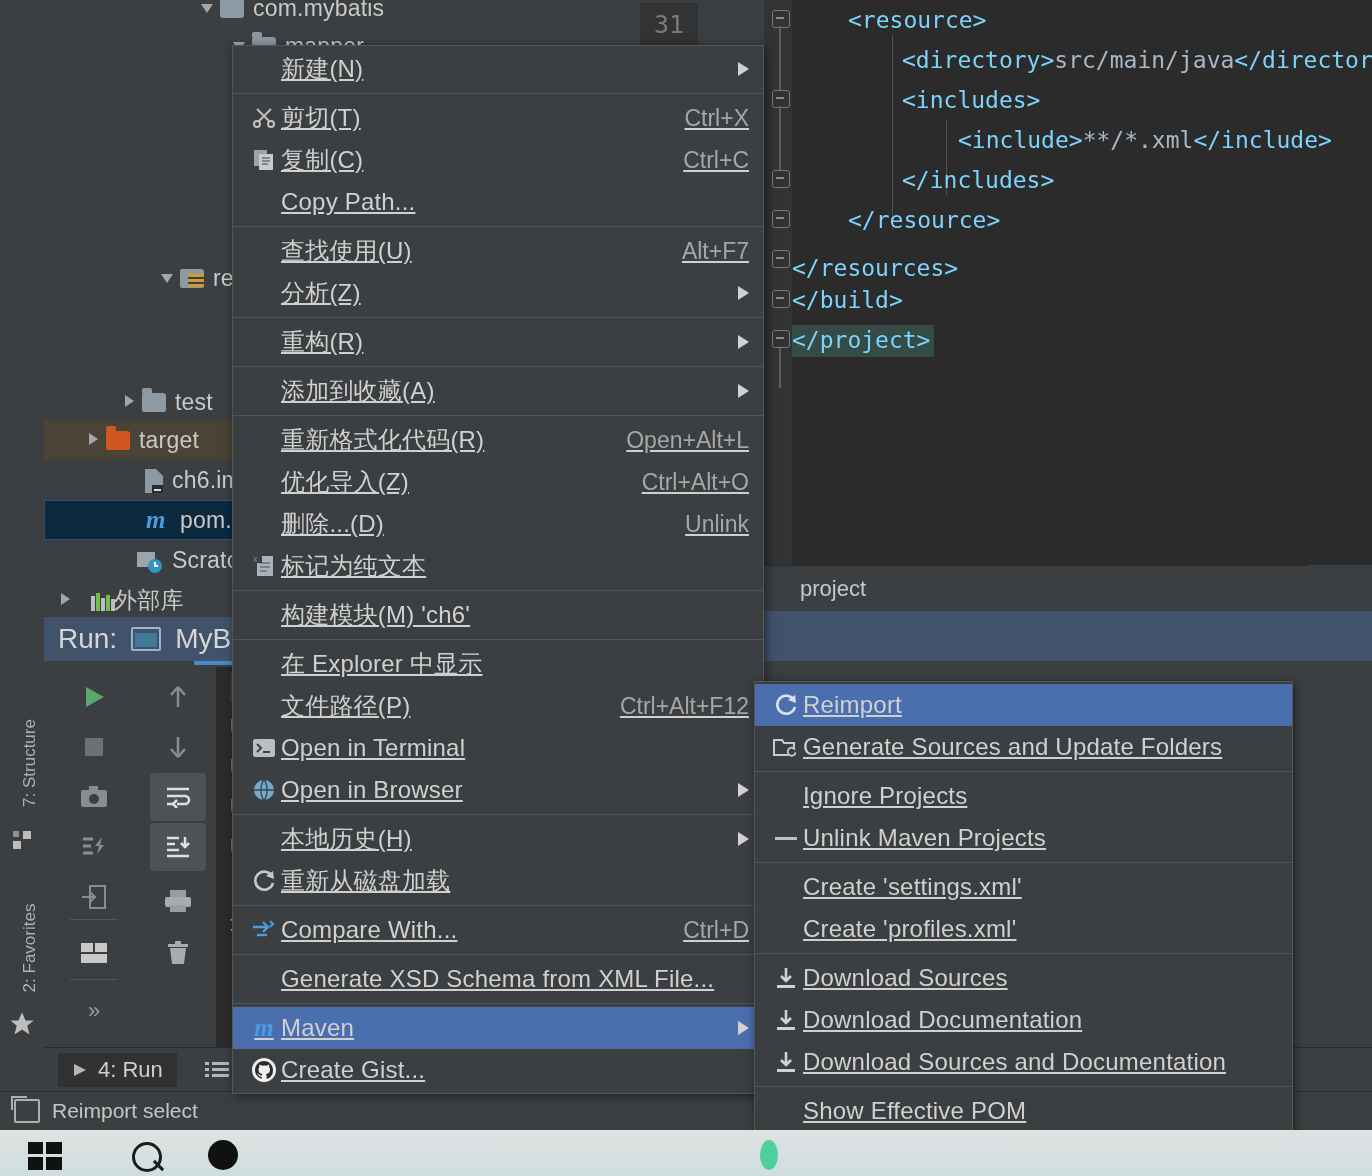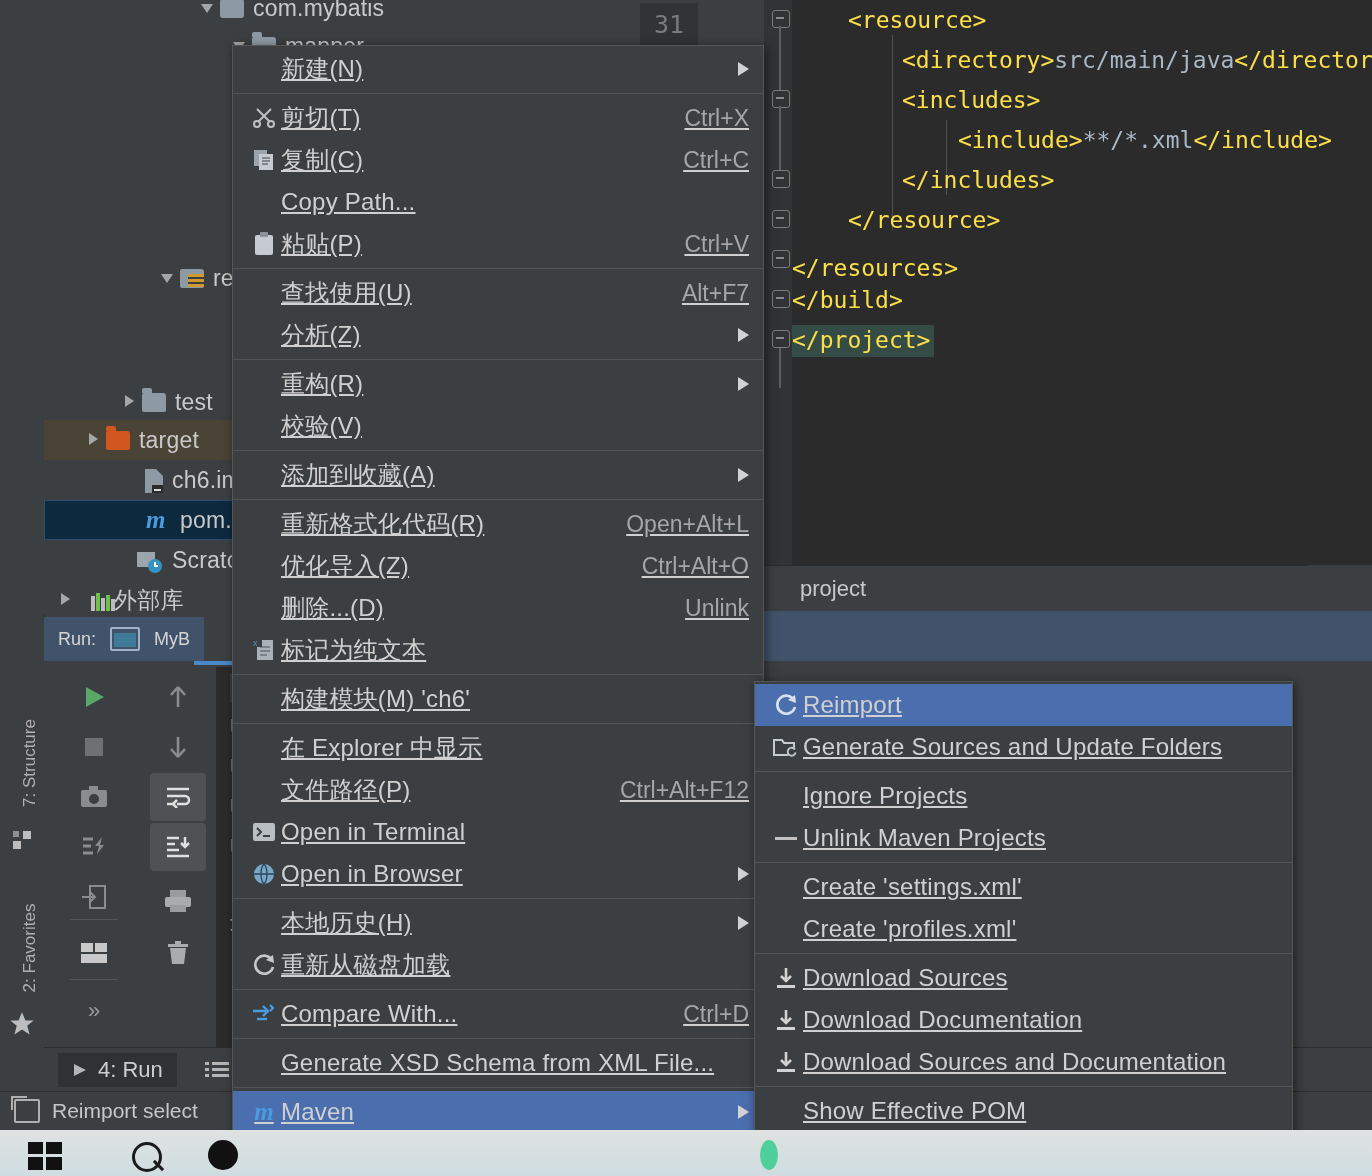--- a/index.html
+++ b/index.html
@@ -43,36 +43,36 @@
   .ficon.res{background:#8e9aa3;border-radius:2px 3px 2px 2px;}
   .ficon.res:after{content:"";position:absolute;left:8px;top:5px;width:16px;height:13px;background:repeating-linear-gradient(#cc9a2e 0 3px,#3c3f41 3px 5px);}
 
   
   #editor-panel{position:absolute;left:764px;top:0;width:608px;height:565px;background:#2b2b2b;}
   #gutter{position:absolute;left:0;top:0;width:28px;height:565px;background:#313335;}
   .foldmark{position:absolute;left:8px;width:16px;height:16px;border:1px solid #7b7b7b;border-radius:3px;background:#313335;}
   .foldmark:before{content:"";position:absolute;left:3px;top:6px;width:8px;height:2px;background:#8a8a8a;}
   .foldline{position:absolute;left:15px;width:2px;background:#5e5e5e;}
   .code-line{position:absolute;left:28px;font-family:"DejaVu Sans Mono", monospace;font-size:23px;white-space:pre;line-height:40px;}
-  .tag{color:#fde047;}
+  .tag{color:#7dd3fc;}
   .txt{color:#a9b7c6;}
   .sel-line{position:absolute;background:#344b46;height:32px;}
   .indent-guide{position:absolute;width:1px;background:#4e5254;}
 
   
   #breadcrumb{position:absolute;left:764px;top:565px;width:544px;height:46px;background:#3c3f41;display:flex;align-items:center;padding-left:36px;box-sizing:border-box;border-top:1px solid #2b2b2b;}
   #breadcrumb span{font-size:22px;color:#c8c8c8;}
 
   
   #blue-band{position:absolute;left:764px;top:611px;width:608px;height:50px;background:#41536b;}
   #blue-band-left{position:absolute;left:44px;top:617px;width:720px;height:44px;background:#41536b;}
 
   
   #run-window{position:absolute;left:44px;top:617px;width:720px;height:430px;background:#3c3f41;}
-  #run-tab{position:absolute;left:0;top:0;height:44px;display:flex;align-items:center;padding:0 14px;background:#41536b;color:#d6d6d6;font-size:18px;gap:14px;}
+  #run-tab{position:absolute;left:0;top:0;height:44px;display:flex;align-items:center;padding:0 14px;background:#41536b;color:#d6d6d6;font-size:28px;gap:14px;}
   .winicon{width:26px;height:20px;border:2px solid #9fb3c7;border-radius:2px;position:relative;display:inline-block;}
   .winicon:after{content:"";position:absolute;left:2px;top:4px;right:2px;bottom:2px;background:#3f7a99;}
   #run-underline{position:absolute;left:150px;top:44px;width:90px;height:4px;background:#4a88c7;}
 
   #run-toolbar1{position:absolute;left:16px;top:50px;width:70px;height:380px;background:#3c3f41;}
   #run-toolbar2{position:absolute;left:100px;top:50px;width:70px;height:380px;background:#3c3f41;}
   .tbtn{position:absolute;left:6px;width:56px;height:48px;display:flex;align-items:center;justify-content:center;}
   .tbtn.active{background:#4e5254;border-radius:4px;}
   .sep-h{position:absolute;left:10px;width:48px;height:1px;background:#555;}
 
@@ -427,30 +427,20 @@
     </span>
     <span class="mi-label">复制(C)</span>
     <span class="mi-accel">Ctrl+C</span>
   </div>
 
   <div class="mi">
     <span class="mi-icon"></span>
     <span class="mi-label">Copy Path...</span>
   </div>
 
-  <div class="mi">
-    <span class="mi-icon">
-      <svg width="20" height="24" viewBox="0 0 20 24">
-          <rect x="1" y="3" width="18" height="20" rx="2" fill="#c5cbd0"></rect>
-          <rect x="6" y="0" width="8" height="5" rx="1" fill="#8b9299"></rect>
-        </svg>
-    </span>
-    <span class="mi-label">粘贴(P)</span>
-    <span class="mi-accel">Ctrl+V</span>
-  </div>
   <div class="mi-sep"></div>
 
   <div class="mi">
     <span class="mi-icon"></span>
     <span class="mi-label">查找使用(U)</span>
     <span class="mi-accel">Alt+F7</span>
   </div>
 
   <div class="mi">
     <span class="mi-icon"></span>
@@ -458,24 +448,20 @@
     <span class="mi-arrow"></span>
   </div>
   <div class="mi-sep"></div>
 
   <div class="mi">
     <span class="mi-icon"></span>
     <span class="mi-label">重构(R)</span>
     <span class="mi-arrow"></span>
   </div>
 
-  <div class="mi">
-    <span class="mi-icon"></span>
-    <span class="mi-label">校验(V)</span>
-  </div>
   <div class="mi-sep"></div>
 
   <div class="mi">
     <span class="mi-icon"></span>
     <span class="mi-label">添加到收藏(A)</span>
     <span class="mi-arrow"></span>
   </div>
   <div class="mi-sep"></div>
 
   <div class="mi">

